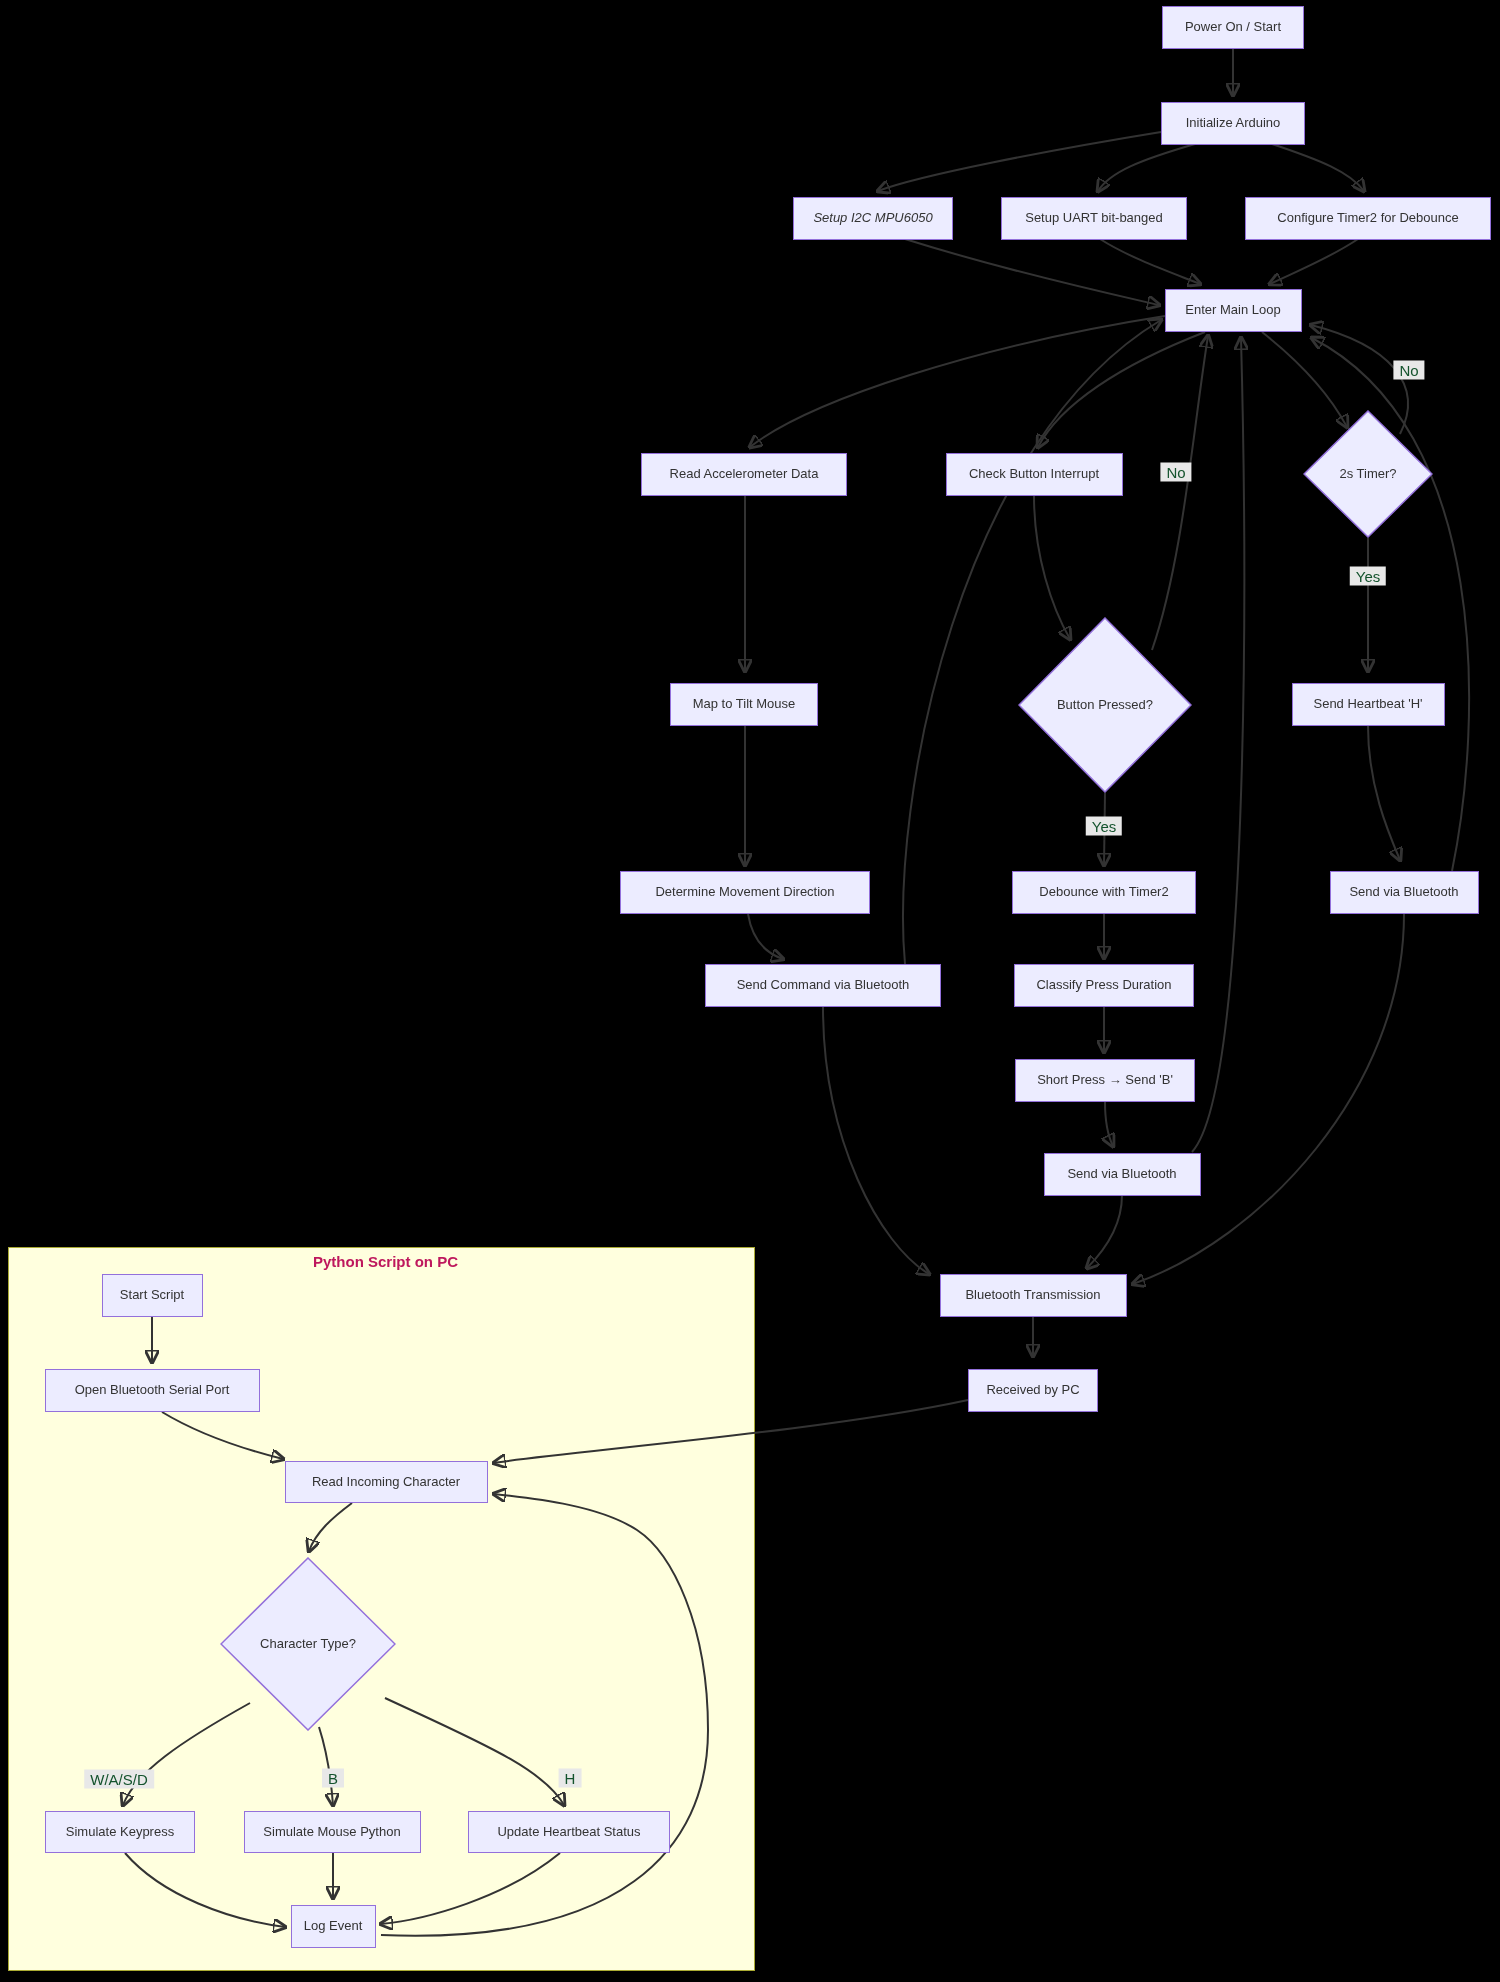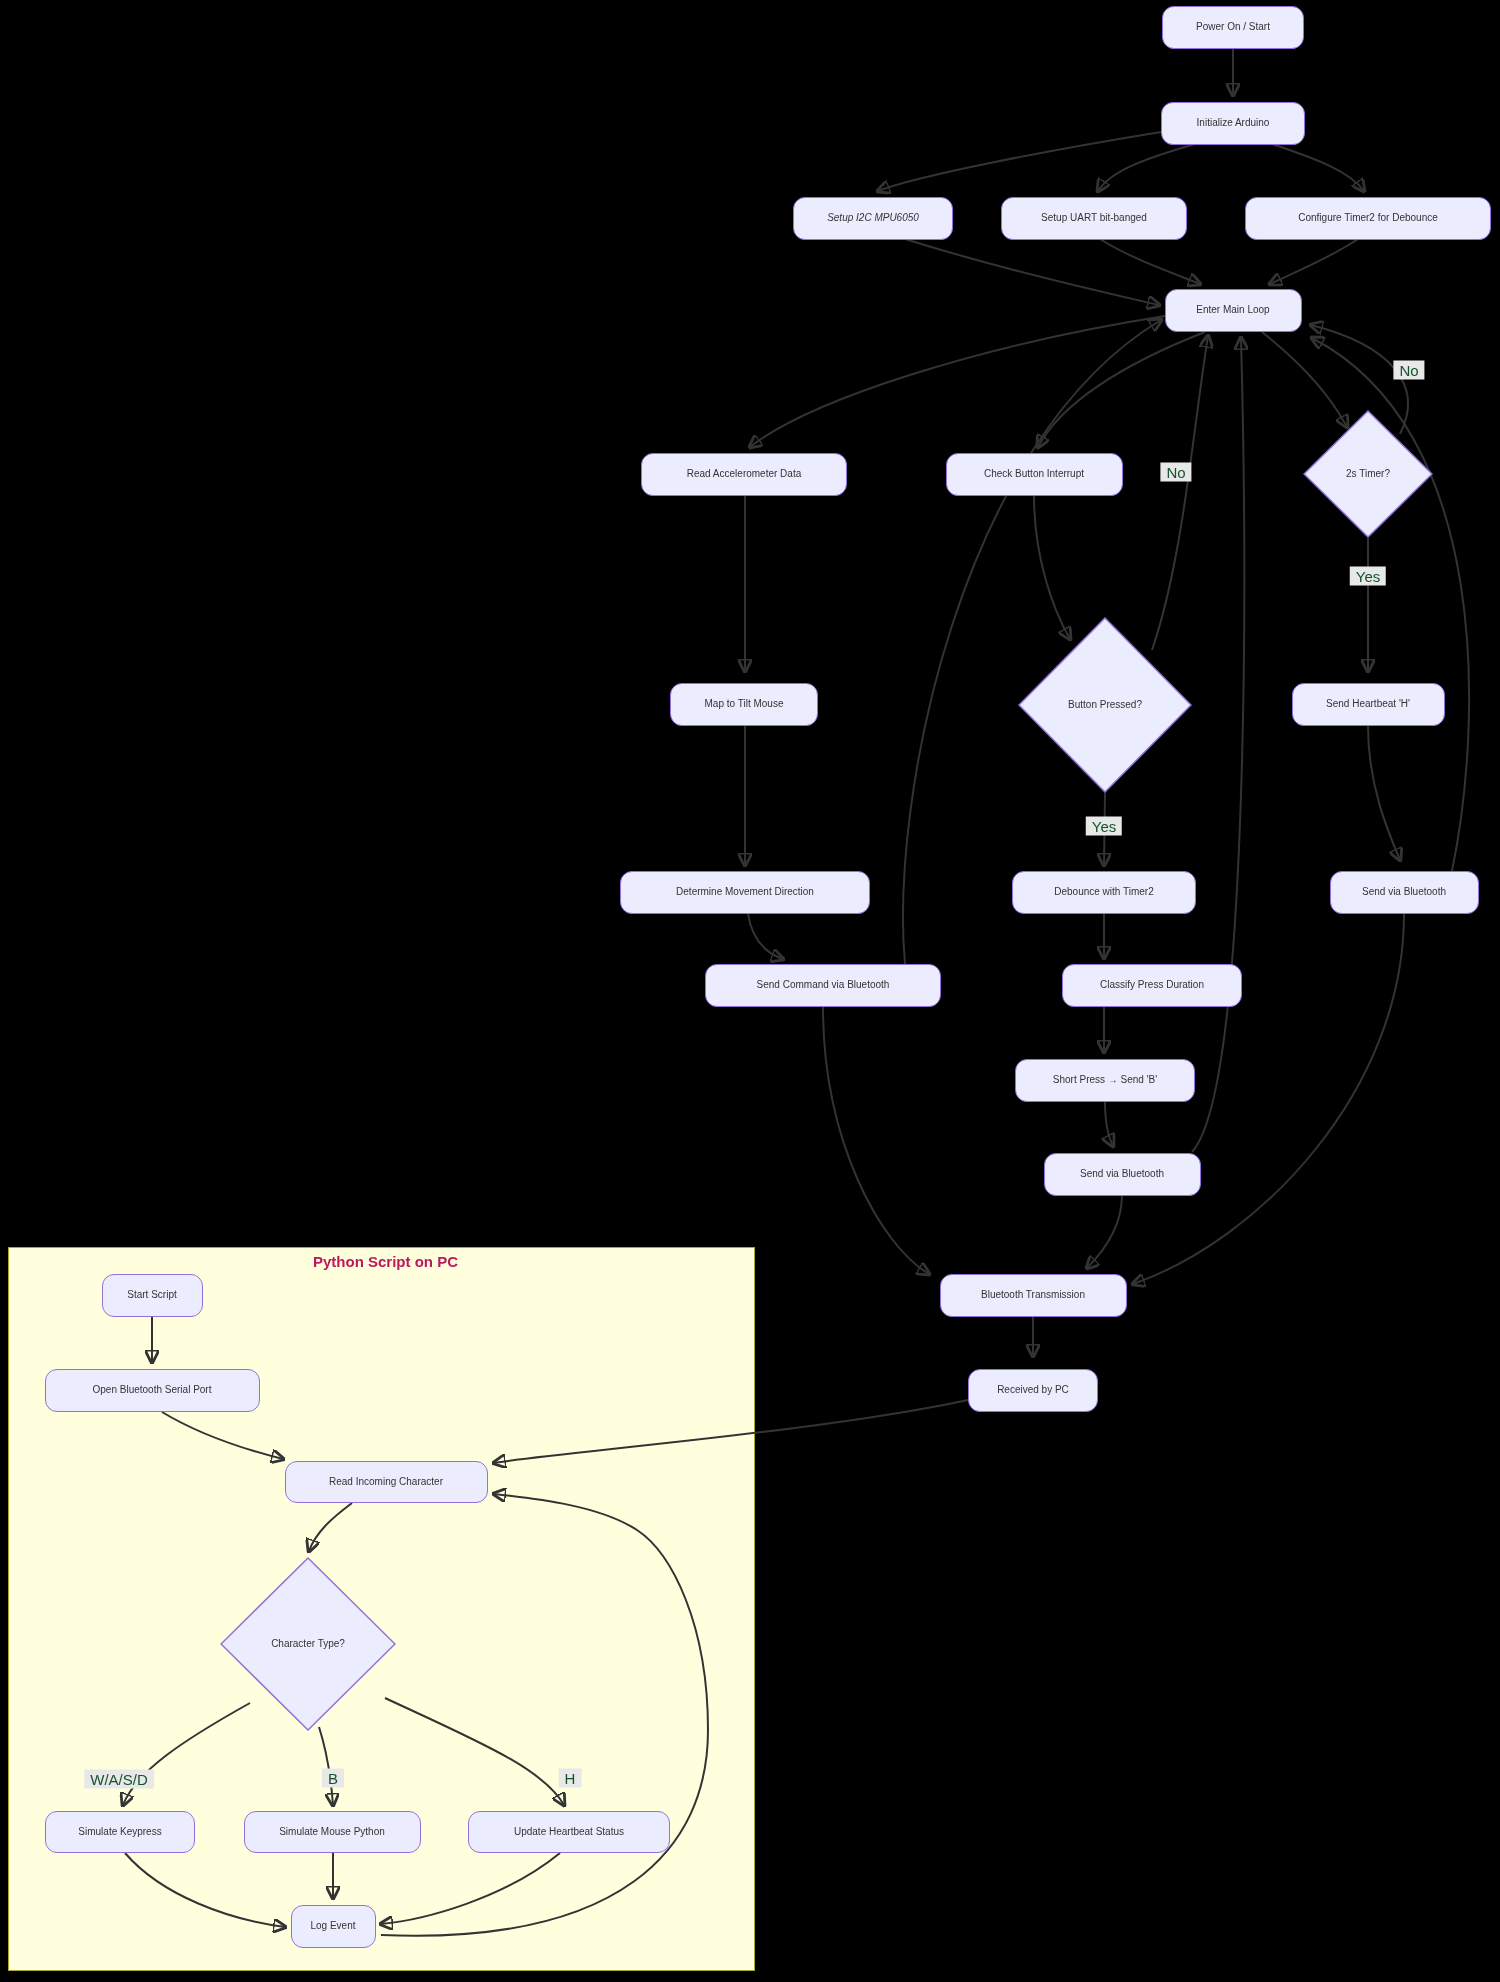--- a/index.html
+++ b/index.html
@@ -12,21 +12,21 @@
     background:#ffffde;border:1px solid #aaaa33;box-sizing:border-box;z-index:1;
   }
   .subgraph-title{
     position:absolute;top:5px;left:4px;width:100%;text-align:center;
     color:#be185d;font-size:15px;font-weight:700;
   }
   #edge-layer{position:absolute;left:0;top:0;z-index:2;}
   #edge-layer path{stroke:#333333;stroke-width:2;fill:none;}
   .node{
     position:absolute;z-index:3;display:flex;align-items:center;justify-content:center;
-    font-size:10px;color:#333333;text-align:center;box-sizing:border-box;line-height:1.15;border-radius:12px;
+    font-size:13px;color:#333333;text-align:center;box-sizing:border-box;line-height:1.15;
   }
   .node.rect{background:#ECECFF;border:1.5px solid #9370DB;}
   .node.diamond{background:transparent;border:none;}
   .node.diamond svg{position:absolute;left:0;top:0;}
   .node .dlabel{position:relative;z-index:1;padding:0 6px;}
   .edge-label{
     position:absolute;z-index:4;transform:translate(-50%,-50%);
     background:#e8e8e8;color:#14532d;font-size:15px;padding:1px 6px;white-space:nowrap;
   }
 </style>
@@ -107,21 +107,21 @@
         <svg width="174" height="176" viewBox="0 0 174 176">
           <polygon points="87,1 173,88 87,175 1,88" fill="#ECECFF" stroke="#9370DB" stroke-width="1.5"></polygon>
         </svg>
         <span class="dlabel">Button Pressed?</span>
       </div>
       <div class="node rect" style="left: 1291.5px; top: 682.5px; width: 153px; height: 43px;">Send Heartbeat 'H'</div>
       <div class="node rect" style="left: 620px; top: 870.5px; width: 250px; height: 43px;">Determine Movement Direction</div>
       <div class="node rect" style="left: 1012px; top: 870.5px; width: 184px; height: 43px;">Debounce with Timer2</div>
       <div class="node rect" style="left: 1329.5px; top: 870.5px; width: 149px; height: 43px;">Send via Bluetooth</div>
       <div class="node rect" style="left: 705px; top: 963.5px; width: 236px; height: 43px;">Send Command via Bluetooth</div>
-      <div class="node rect" style="left: 1014px; top: 963.5px; width: 180px; height: 43px; margin-left: 48px;">Classify Press Duration</div>
+      <div class="node rect" style="left: 1014px; top: 963.5px; width: 180px; height: 43px;">Classify Press Duration</div>
       <div class="node rect" style="left: 1015px; top: 1058.5px; width: 180px; height: 43px;">Short Press → Send 'B'</div>
       <div class="node rect" style="left: 1043.5px; top: 1152.5px; width: 157px; height: 43px;">Send via Bluetooth</div>
       <div class="node rect" style="left: 939.5px; top: 1273.5px; width: 187px; height: 43px;">Bluetooth Transmission</div>
       <div class="node rect" style="left: 968px; top: 1368.5px; width: 130px; height: 43px;">Received by PC</div>
       <div class="node rect" style="left: 101.5px; top: 1273.5px; width: 101px; height: 43px;">Start Script</div>
       <div class="node rect" style="left: 44.5px; top: 1368.5px; width: 215px; height: 43px;">Open Bluetooth Serial Port</div>
       <div class="node rect" style="left: 284.5px; top: 1461px; width: 203px; height: 42px;">Read Incoming Character</div>
       <div class="node diamond" style="left: 220px; top: 1557px; width: 176px; height: 174px;">
         <svg width="176" height="174" viewBox="0 0 176 174">
           <polygon points="88,1 175,87 88,173 1,87" fill="#ECECFF" stroke="#9370DB" stroke-width="1.5"></polygon>

